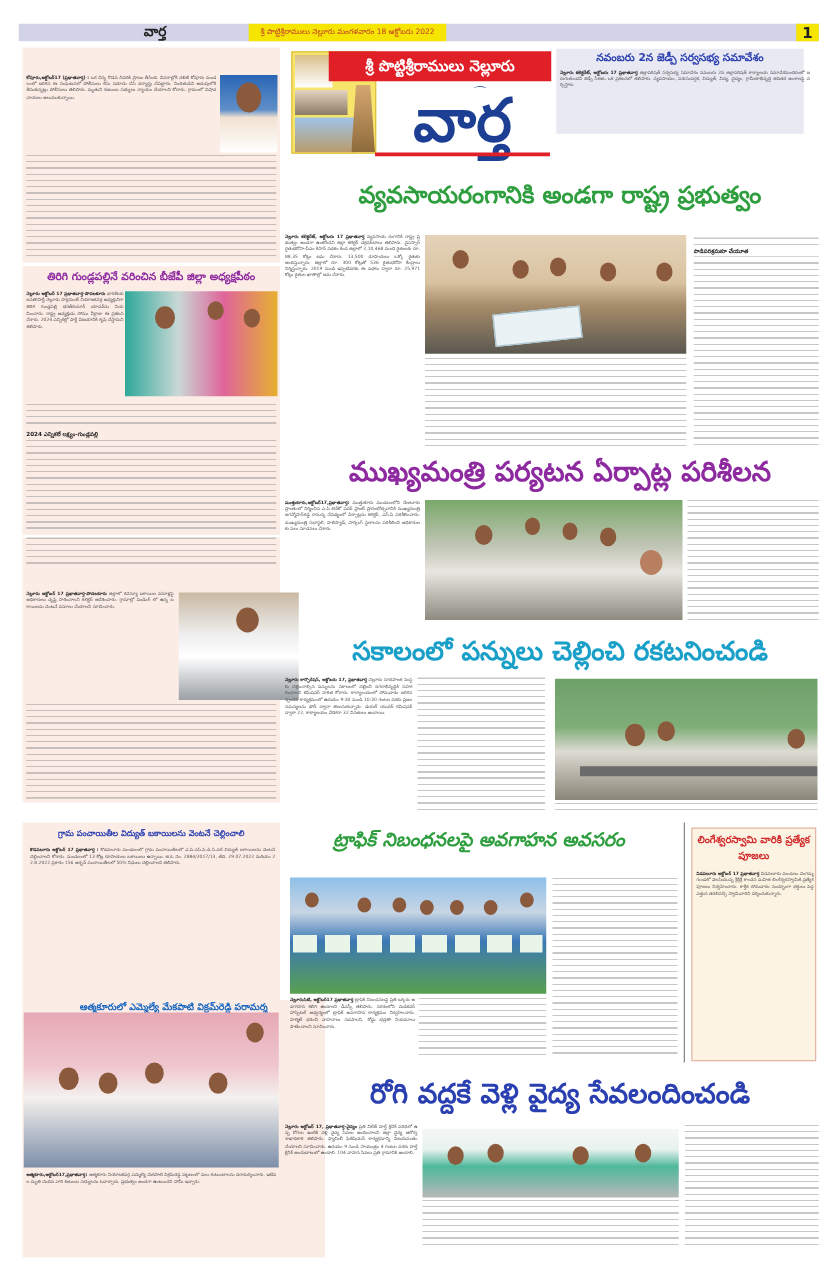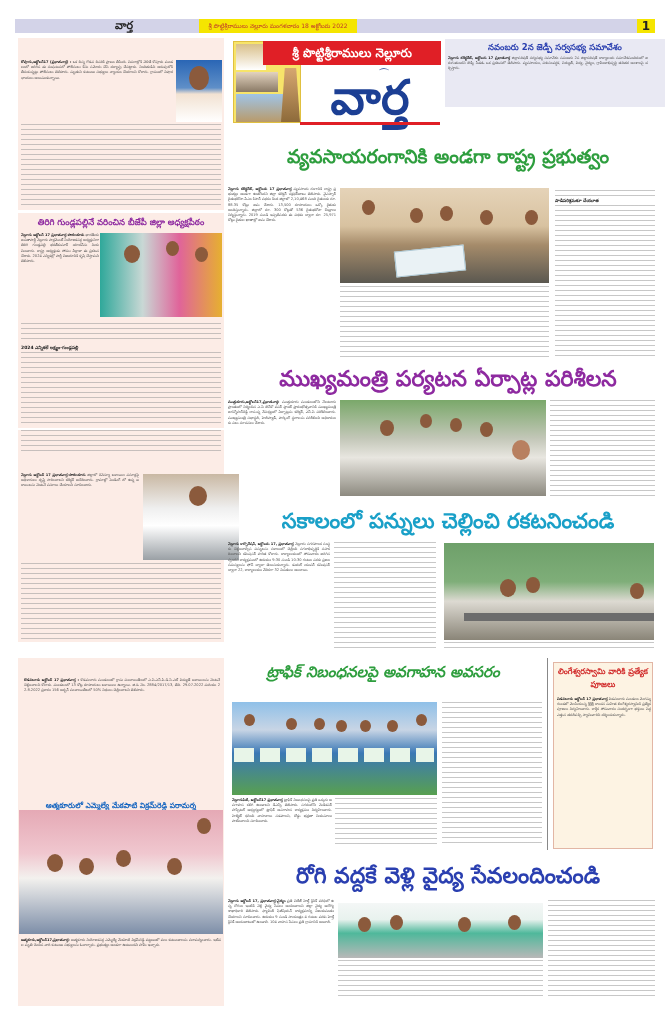--- a/index.html
+++ b/index.html
@@ -79,27 +79,28 @@
     <b>నెల్లూరు అక్టోబర్ 17 ప్రభాతవార్త-పొదలకూరు</b>
     <span>జిల్లాలో రెవెన్యూ బకాయిల వసూళ్లపై అధికారులు దృష్టి సారించాలని కలెక్టర్ ఆదేశించారు. గ్రామాల్లో పెండింగ్ లో ఉన్న బకాయిలను వెంటనే వసూలు చేయాలని సూచించారు.</span>
   </div>
   <div class="abs photo ph-office" style="left:125px;top:44px;width:96px;height:86px;">
     <div class="face" style="left:46px;top:12px;width:18px;height:20px;"></div>
   </div>
   <div class="abs lines" style="left:3px;top:133px;width:200px;height:76px;"></div>
 </div>
 
 <div class="abs box-pink" style="left:18px;top:658px;width:206px;height:142px;">
+  <div class="head" style="font-size:6.5px;color:#2a3fb0;line-height:14px;margin-top:2px;">గ్రామ పంచాయితీల విద్యుత్ బకాయిలను వెంటనే చెల్లించాలి</div>
   <div class="abs text" style="left:6px;top:20px;width:196px;height:118px;">
     <b>కొడవలూరు అక్టోబర్ 17 ప్రభాతవార్త :</b>
     <span>కొడవలూరు మండలంలో గ్రామ పంచాయితీలలో ఎ.పి.ఎస్.పి.డి.సి.ఎల్ విద్యుత్ బకాయిలను వెంటనే చెల్లించాలని కోరారు. మండలంలో 13 కోట్ల రూపాయలు బకాయిలు ఉన్నాయి. జి.ఓ నెం. 2884/2017/13, తేది. 29.07.2022 మరియు 22.8.2022 ప్రకారం 156 అర్బన్ పంచాయితీలలో 50% నిధులు చెల్లించాలని తెలిపారు.</span>
   </div>
 </div>
 
-<div class="abs box-pink" style="left:18px;top:800px;width:206px;height:206px;">
+<div class="abs box-pink" style="left:18px;top:800px;width:242px;height:206px;">
   <div class="head" style="font-size:7.5px;color:#1565c0;line-height:12px;">ఆత్మకూరులో ఎమ్మెల్యే మేకపాటి విక్రమ్‌రెడ్డి పరామర్శ</div>
   <div class="abs photo ph-pink" style="left:1px;top:10px;width:204px;height:124px;">
     <div class="face" style="left:28px;top:44px;width:16px;height:18px;"></div>
     <div class="face" style="left:60px;top:48px;width:15px;height:17px;"></div>
     <div class="face" style="left:97px;top:40px;width:15px;height:17px;"></div>
     <div class="face" style="left:148px;top:48px;width:15px;height:17px;"></div>
     <div class="face" style="left:178px;top:8px;width:14px;height:16px;"></div>
   </div>
   <div class="abs text" style="left:3px;top:138px;width:200px;height:60px;">
     <b>ఆత్మకూరు,అక్టోబర్17,ప్రభాతవార్త:</b>
@@ -111,21 +112,21 @@
   <div class="abs" style="left:2px;top:2px;width:30px;height:26px;background:linear-gradient(#d9c08a,#fff);"></div>
   <div class="abs" style="left:2px;top:30px;width:42px;height:20px;background:linear-gradient(#e3d3bf,#8a7a66);"></div>
   <div class="abs" style="left:2px;top:52px;width:48px;height:28px;background:linear-gradient(#9fc4e8,#b99a6a);"></div>
   <div class="abs" style="left:47px;top:26px;width:19px;height:54px;background:linear-gradient(#d6a770,#8d6a3a);clip-path:polygon(20% 0,80% 0,100% 100%,0 100%);"></div>
 </div>
 <div class="abs masthead-red">శ్రీ పొట్టిశ్రీరాములు నెల్లూరు</div>
 <div class="abs bird">⌒</div>
 <div class="abs masthead-logo">వార్త</div>
 <div class="abs masthead-rule"></div>
 
-<div class="abs box-lav" style="left:445px;top:39px;width:220px;height:68px;">
+<div class="abs box-lav" style="left:445px;top:39px;width:198px;height:68px;">
   <div class="head" style="font-size:8.5px;color:#2a3fb0;line-height:14px;margin-top:1px;">నవంబరు 2న జెడ్పీ సర్వసభ్య సమావేశం</div>
   <div class="abs text" style="left:3px;top:17px;width:200px;height:48px;">
     <b>నెల్లూరు కలెక్టరేట్, అక్టోబరు 17 ప్రభాతవార్త</b>
     <span>జిల్లాపరిషత్ సర్వసభ్య సమావేశం నవంబరు 2న జిల్లాపరిషత్ కార్యాలయ సమావేశమందిరంలో జరుగుతుందని జెడ్పీ సీఈఓ ఒక ప్రకటనలో తెలిపారు. వ్యవసాయం, పశుసంవర్ధక, విద్యుత్, విద్య, వైద్యం, గ్రామీణాభివృద్ధి తదితర అంశాలపై చర్చిస్తారు.</span>
   </div>
 </div>
 
 <div class="abs head" style="left:228px;top:140px;width:440px;font-size:19px;color:#2e9e3e;line-height:32px;">వ్యవసాయరంగానికి అండగా రాష్ట్ర ప్రభుత్వం</div>
 <div class="abs text" style="left:228px;top:187px;width:108px;height:110px;">
   <b>నెల్లూరు కలెక్టరేట్, అక్టోబరు 17 ప్రభాతవార్త</b>

